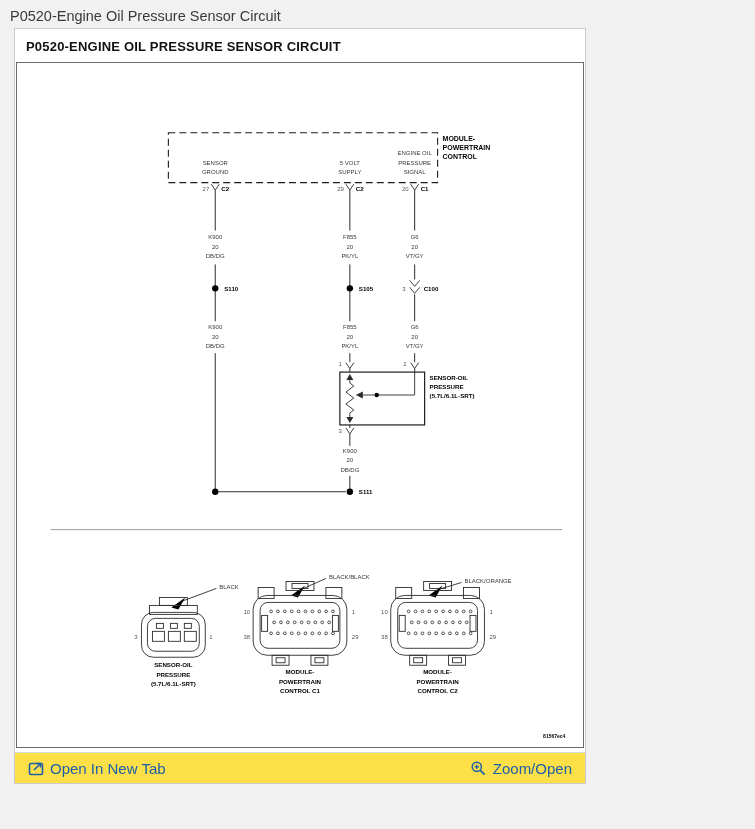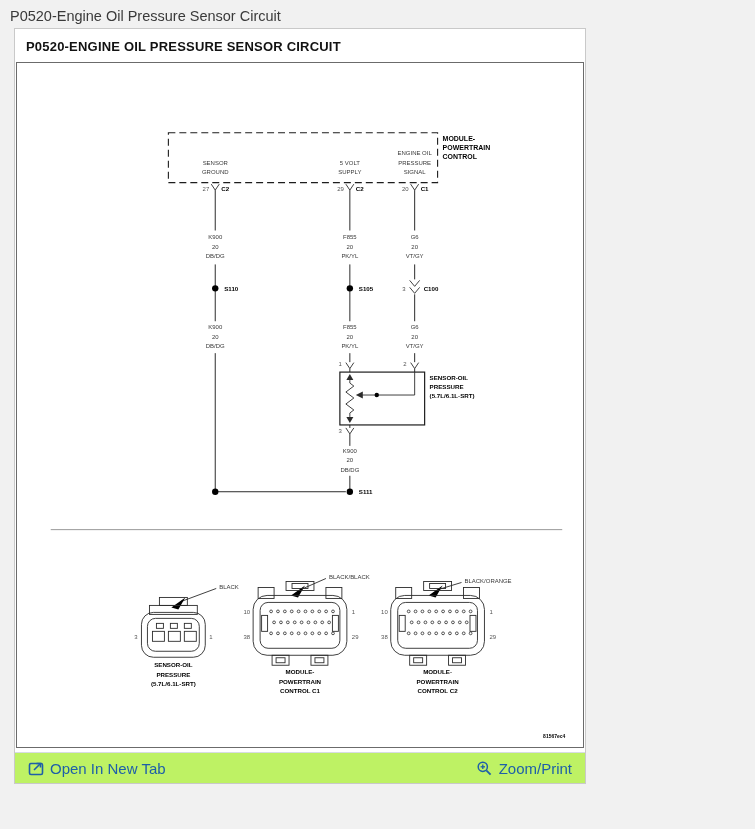--- a/index.html
+++ b/index.html
@@ -21,21 +21,21 @@
     font-size:13px;font-weight:bold;color:#121212;
     padding:10px 11px 8px 11px;letter-spacing:.2px;
   }
   .diagram{
     margin:0 1px;height:684px;position:relative;
     border:1px solid #6b6b6b;background:#fff;
   }
   .diagram svg{display:block;width:100%;height:100%;}
   .footer{
     margin-top:4px;height:30px;
-    background:#bef264;border-top:1px solid #d7dce2;
+    background:#fde047;border-top:1px solid #d7dce2;
     display:flex;align-items:center;justify-content:space-between;
     padding:0 13px;
   }
   .footer a{
     color:#1e5fa9;text-decoration:none;font-size:15px;
     display:flex;align-items:center;gap:6px;cursor:pointer;
   }
   
   text{font-family:"Liberation Sans", sans-serif;}
   .t6{font-size:6px;fill:#3a3a3a;}
@@ -317,16 +317,16 @@
       </svg>
       <span>Open In New Tab</span>
     </a>
     <a>
       <svg width="17" height="17" viewBox="0 0 17 17">
         <circle cx="6.8" cy="6.8" r="4.6" fill="none" stroke="#1e5fa9" stroke-width="1.5"></circle>
         <line x1="4.6" y1="6.8" x2="9" y2="6.8" stroke="#1e5fa9" stroke-width="1.3"></line>
         <line x1="6.8" y1="4.6" x2="6.8" y2="9" stroke="#1e5fa9" stroke-width="1.3"></line>
         <line x1="10.3" y1="10.3" x2="14.6" y2="14.6" stroke="#1e5fa9" stroke-width="1.8"></line>
       </svg>
-      <span>Zoom/Print</span>
+      <span>Zoom/Open</span>
     </a>
   </div>
 </div>
 
 </body></html>

